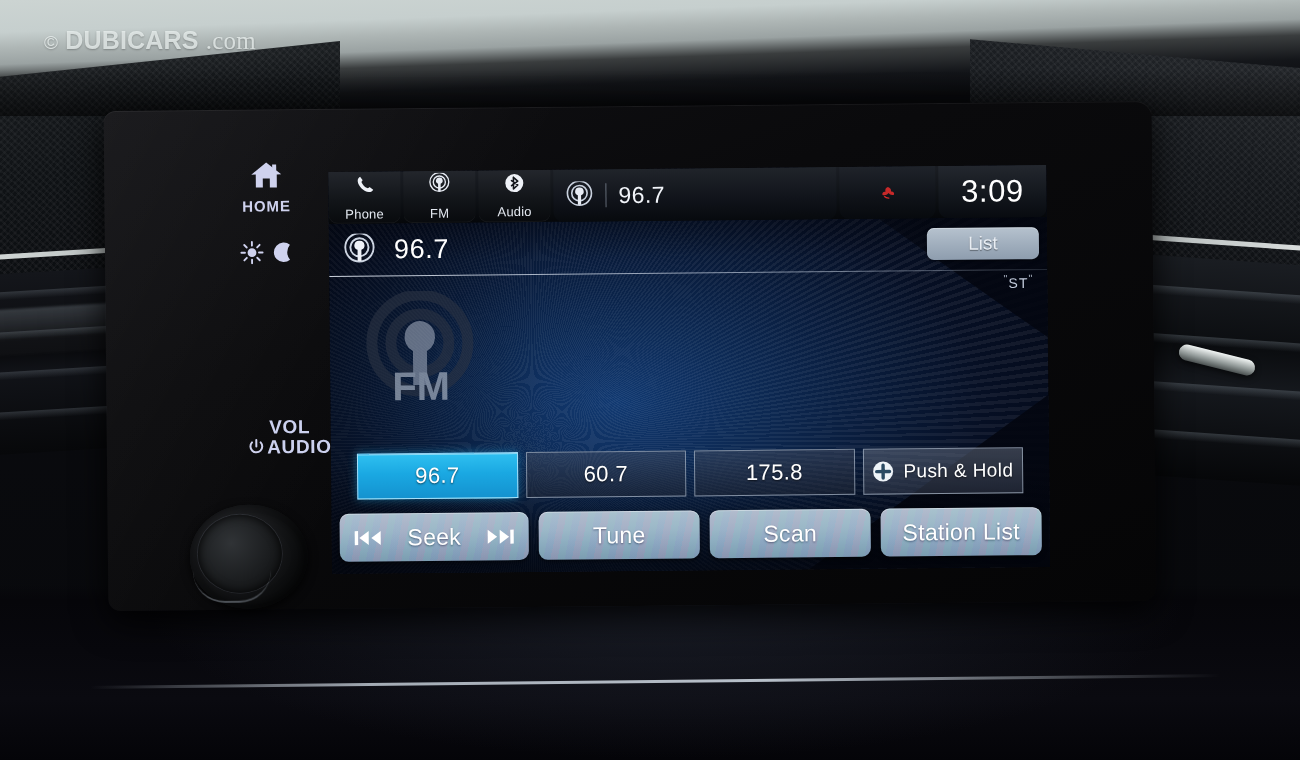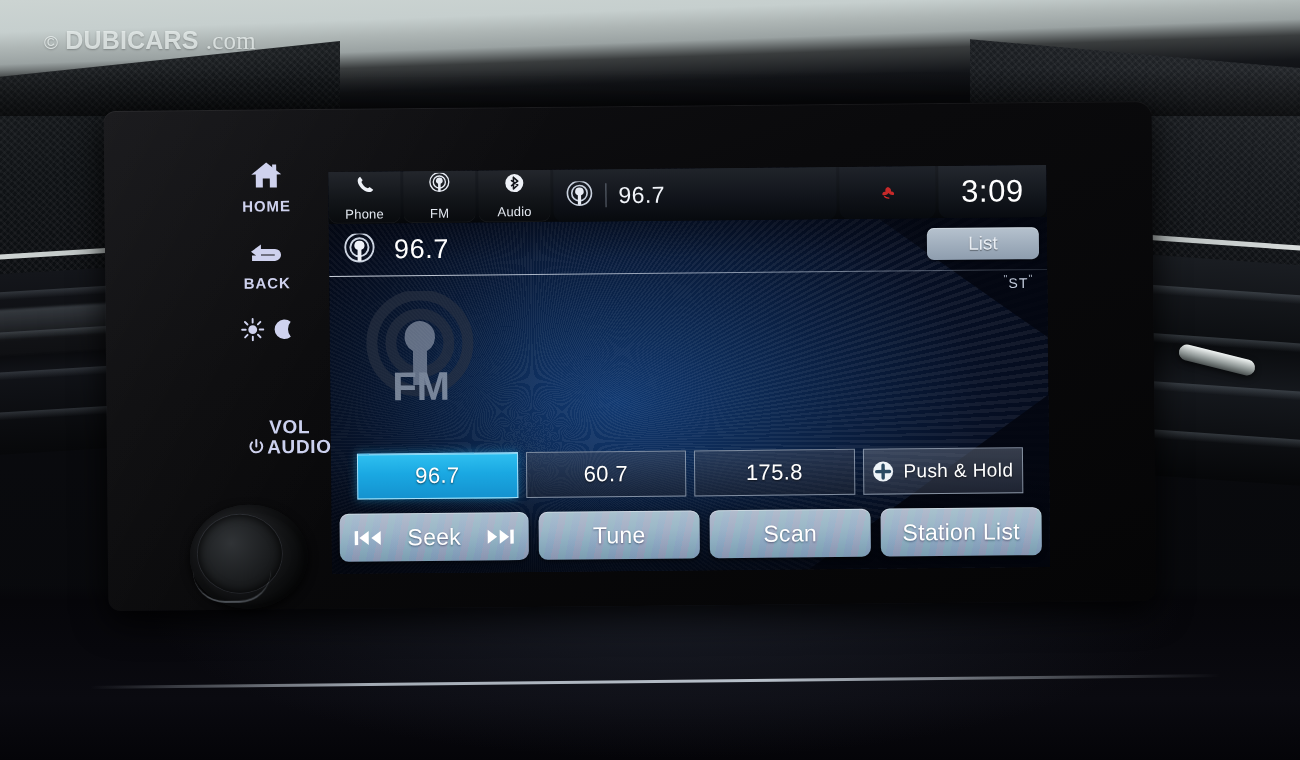--- a/index.html
+++ b/index.html
@@ -335,28 +335,20 @@
     <div class="hkey" id="key-home">
       <span class="glyph">
         <svg class="svgi" width="32" height="27" viewBox="0 0 32 27">
           <path d="M16 1 L31 13 L26.5 13 L26.5 26 L19.5 26 L19.5 17 L12.5 17 L12.5 26 L5.5 26 L5.5 13 L1 13 Z" fill="#cfd2ee"></path>
           <rect x="22" y="3" width="4" height="6" fill="#cfd2ee"></rect>
         </svg>
       </span>
       <span class="lbl">HOME</span>
     </div>
 
-    <div class="hkey" id="key-back">
-      <span class="glyph">
-        <svg class="svgi" width="38" height="24" viewBox="0 0 38 24">
-          <path d="M13 3 L13 7.5 L27 7.5 A6 6 0 0 1 27 19.5 L4 19.5 L4 14 L26.5 14 A0.6 0.6 0 0 0 26.5 13 L13 13 L13 17.5 L3 10.2 Z" fill="#cfd2ee"></path>
-        </svg>
-      </span>
-      <span class="lbl">BACK</span>
-    </div>
 
     <div class="hkey" id="key-dim">
       <span>
         <svg class="svgi" width="24" height="24" viewBox="0 0 24 24">
           <circle cx="12" cy="12" r="4.4" fill="#cfd2ee"></circle>
           <g stroke="#cfd2ee" stroke-width="1.9" stroke-linecap="round">
             <line x1="12" y1="1.4" x2="12" y2="5"></line>
               <line x1="12" y1="19" x2="12" y2="22.6"></line>
             <line x1="1.4" y1="12" x2="5" y2="12"></line>
               <line x1="19" y1="12" x2="22.6" y2="12"></line>

